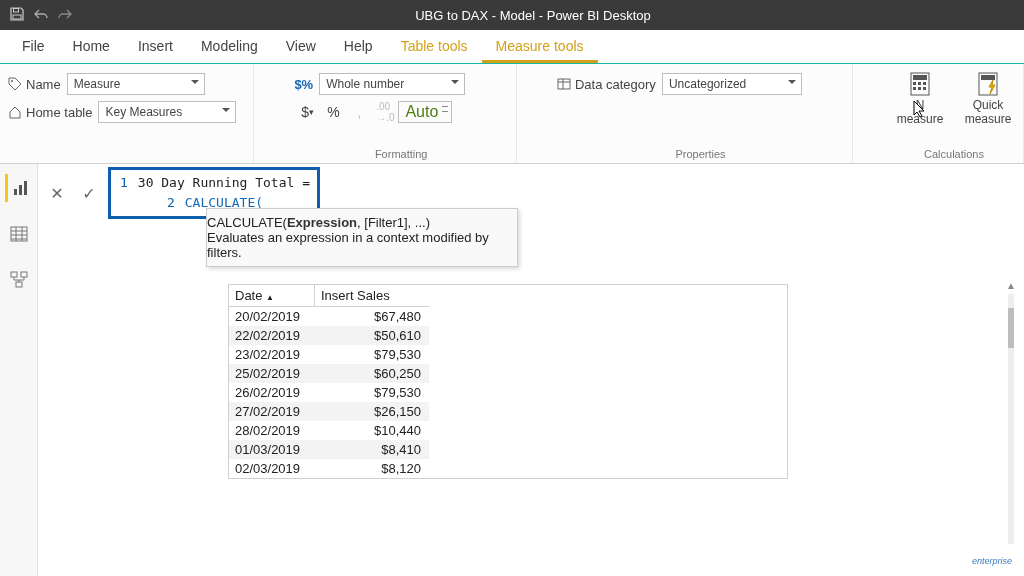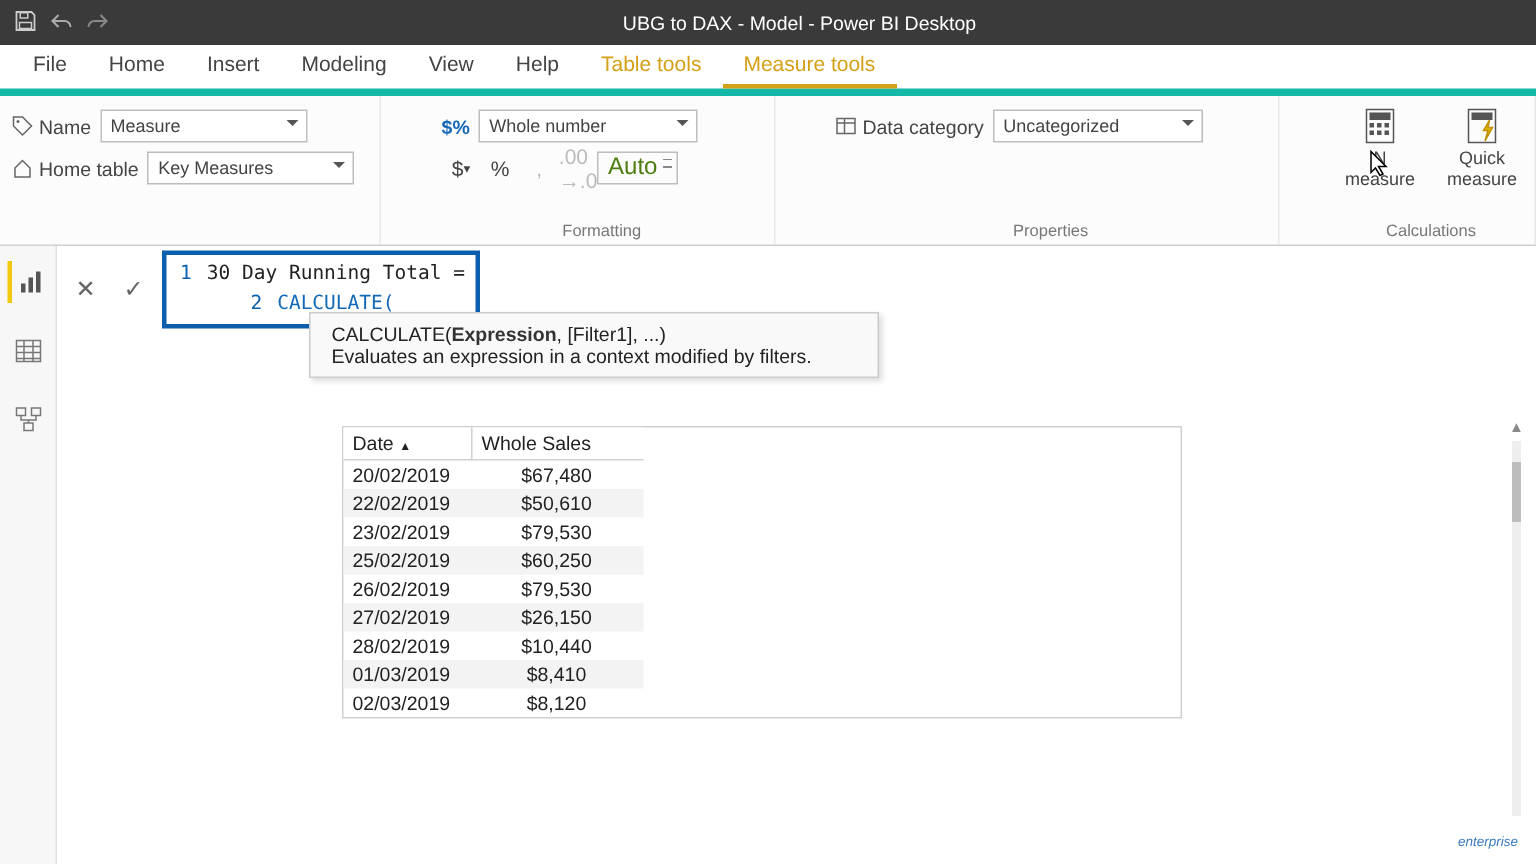--- a/index.html
+++ b/index.html
@@ -5,21 +5,21 @@
   * { box-sizing: border-box; margin: 0; padding: 0; }
   body { font-family: "Segoe UI", Arial, sans-serif; font-size: 13px; color: #222; background: #fff; width: 1024px; height: 576px; overflow: hidden; }
 
   
   .titlebar { height: 30px; background: #3a3a3a; display: flex; align-items: center; color: #fff; }
   .titlebar .tb-left { display: flex; align-items: center; gap: 10px; padding: 0 10px; }
   .titlebar .tb-left svg { fill: #ccc; }
   .titlebar .tb-title { flex: 1; text-align: center; font-size: 13px; padding-right: 40px; }
 
   
-  .tabs { height: 34px; background: #fff; display: flex; align-items: flex-end; padding: 0 8px; gap: 0; border-bottom: 5px solid #14b8a6; }
+  .tabs { height: 34px; background: #fff; display: flex; align-items: flex-end; padding: 0 8px; gap: 0; border-bottom: 1px solid #14b8a6; }
   .tab { padding: 8px 14px 6px 14px; font-size: 14px; color: #444; cursor: pointer; border-bottom: 3px solid transparent; }
   .tab.context { color: #d4a017; }
   .tab.active { border-bottom-color: #d4a017; }
 
   
   .ribbon { height: 100px; background: #fcfcfc; display: flex; border-bottom: 1px solid #d0d0d0; gap: 32px; }
   .group { padding: 6px 8px 0 8px; display: flex; flex-direction: column; border-right: 1px solid #e8e8e8; }
   .group-content { flex: 1; }
   .group-label { font-size: 11px; color: #777; text-align: center; padding: 2px 0 3px 0; }
   .row { display: flex; align-items: center; gap: 6px; height: 28px; }
@@ -40,35 +40,35 @@
   .leftstrip .sbtn { width: 28px; height: 28px; display: flex; align-items: center; justify-content: center; cursor: pointer; }
   .leftstrip .sbtn.active { border-left: 3px solid #f2c811; padding-left: 1px; }
 
   
   .canvas { flex: 1; position: relative; }
   .fbar { display: flex; align-items: center; gap: 6px; padding: 3px 6px 0 6px; }
   .fbtn { width: 26px; height: 26px; display: flex; align-items: center; justify-content: center; color: #666; cursor: pointer; font-size: 16px; }
   .formula-box { border: 3px solid #0b5fad; background: #fff; flex: 0 0 auto; width: 212px; padding: 3px 6px; font-family: Consolas, monospace; font-size: 13px; line-height: 20px; text-align: center; }
   .formula-box .ln { color: #0b5fad; display: inline-block; width: 12px; }
   .formula-box .kw { color: #1369b6; }
-  .tooltip { position: absolute; left: 168px; top: 44px; background: #f9f9f9; border: 1px solid #ccc; padding: 6px 14px; box-shadow: 2px 2px 4px rgba(0,0,0,0.15); font-size: 13px; width: 380px; }
+  .tooltip { position: absolute; left: 168px; top: 44px; background: #f9f9f9; border: 1px solid #ccc; padding: 6px 0; box-shadow: 2px 2px 4px rgba(0,0,0,0.15); font-size: 13px; width: 312px; }
   .tooltip b { color: #333; }
 
   
   .tablewrap { position: absolute; left: 190px; top: 120px; width: 560px; border: 1px solid #d0d0d0; }
   .dtable { width: 200px; font-size: 13px; }
   .dtable .h { display: flex; background: #fff; border-bottom: 1px solid #d0d0d0; }
   .dtable .h div { padding: 3px 6px; border-right: 1px solid #d0d0d0; }
   .dtable .h .c0 { width: 86px; }
   .dtable .h .c1 { width: 112px; border-right: none; }
   .dtable .r { display: flex; }
   .dtable .r:nth-child(even) { background: #f3f3f3; }
   .dtable .r div { padding: 2px 6px; }
   .dtable .r .c0 { width: 86px; }
-  .dtable .r .c1 { width: 112px; text-align: center; }
+  .dtable .r .c1 { width: 112px; text-align: right; }
   .vscroll { position: absolute; right: 10px; top: 130px; width: 6px; height: 250px; background: #eee; }
   .vscroll .thumb { width: 6px; height: 40px; background: #bdbdbd; position: absolute; top: 14px; }
   .vscroll .arrow { position: absolute; left: -2px; font-size: 10px; color: #888; }
   .vscroll .up { top: -14px; }
 
   .watermark { position: absolute; right: 12px; bottom: 10px; font-size: 9px; color: #3a7bba; font-style: italic; }
 </style>
 </head>
 <body>
 
@@ -129,21 +129,21 @@
   <div class="group" style="width:232px">
     <div class="group-content">
       <div class="row">
         <span class="lbl" style="color:#1369b6;font-weight:bold">$%</span>
         <div class="combo" style="width:146px">Whole number</div>
       </div>
       <div class="row" style="gap:0">
         <span class="fmt-btn">$ <span style="font-size:9px">▾</span></span>
         <span class="fmt-btn">%</span>
         <span class="fmt-btn" style="color:#bbb">,</span>
-        <span class="fmt-btn" style="font-size:14px;color:#bbb">.00<br>→.0</span>
+        <span class="fmt-btn" style="font-size:10px;color:#bbb">.00<br>→.0</span>
         <div class="spin">Auto</div>
       </div>
     </div>
     <div class="group-label">Formatting</div>
   </div>
 
   <div class="group" style="width:306px">
     <div class="group-content">
       <div class="row">
         <span class="lbl">
@@ -236,21 +236,21 @@
 
     <div class="tooltip">
       <div><span>CALCULATE(</span><b>Expression</b><span>, [Filter1], ...)</span></div>
       <div>Evaluates an expression in a context modified by filters.</div>
     </div>
 
     <div class="tablewrap">
       <div class="dtable">
         <div class="h">
           <div class="c0"><span>Date</span> <span style="font-size:8px">▲</span></div>
-          <div class="c1">Whole Sales</div>
+          <div class="c1">Insert Sales</div>
         </div>
         <div id="tbody">
             <div class="r">
               <div class="c0">20/02/2019</div>
               <div class="c1">$67,480</div>
             </div>
             <div class="r">
               <div class="c0">22/02/2019</div>
               <div class="c1">$50,610</div>
             </div>

